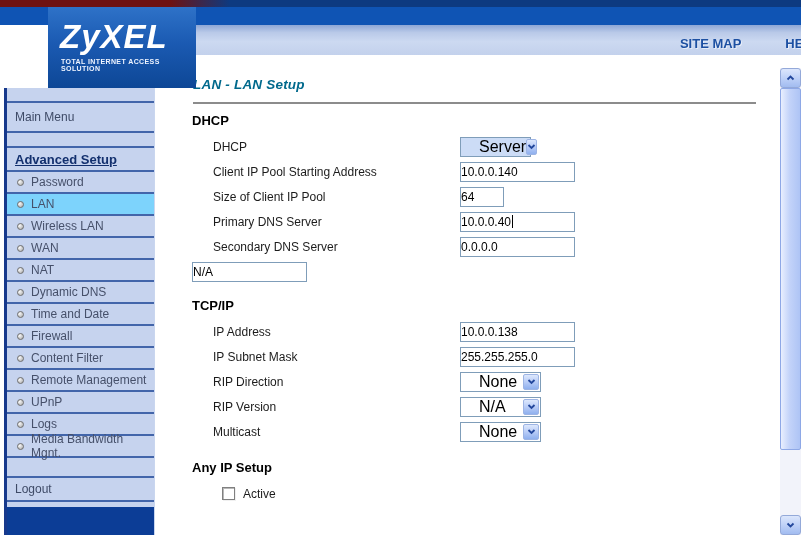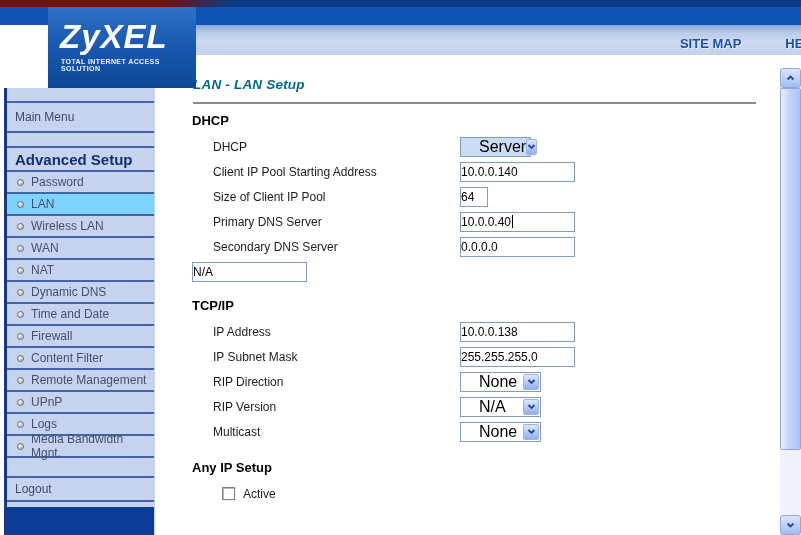--- a/index.html
+++ b/index.html
@@ -34,21 +34,21 @@
   #form-root { position:absolute; left:37px; top:58px; width:590px; }
 
   .section-heading { font-size:13px; font-weight:bold; color:#000; height:15px; margin-bottom:6px; }
   .section-heading.s1 { margin-top:14px; }
   .section-heading.s2 { margin-top:16px; }
   .form-row { display:flex; align-items:center; height:25px; }
   .flabel { width:268px; padding-left:21px; font-size:12px; color:#1c1c1c; }
 
   .text-input { width:115px; height:20px; border:1px solid var(--input-border); background:#fff;
     display:flex; align-items:center; font-size:12px; color:#000; cursor:text; }
-  .text-input.small { width:28px; }
+  .text-input.small { width:44px; }
   .caret { display:inline-block; width:1px; height:13px; background:#000; margin-left:1px; }
 
   .select { width:81px; height:20px; border:1px solid var(--input-border); background:#fff;
     display:flex; align-items:center; justify-content:space-between; padding-left:18px; font-size:16px; cursor:default; }
   .select.narrow { width:71px; }
   .select.focused { background:var(--select-focus); }
   .sel-btn { width:16px; height:16px; margin-right:1px; border:1px solid #9db4e4; border-radius:2px;
     background:linear-gradient(180deg,#dde8fd 0%, #b4c9f6 55%, #8fb0ee 100%);
     display:flex; align-items:center; justify-content:center; cursor:pointer; }
 
@@ -63,21 +63,21 @@
   .srow { border-bottom:2px solid var(--separator-blue); display:flex; align-items:center; background:var(--sidebar-blue); }
   .srow.selected { background:#7dd3fc; }
   .k-blank-sm { height:15px; }
   .k-blank-md { height:20px; }
   .k-header { height:30px; }
   .k-section { height:24px; }
   .k-item { height:22px; }
   .k-logout { height:24px; }
   .slabel { font-size:12px; color:#46506a; }
   .k-header .slabel, .k-logout .slabel { padding-left:8px; color:#3e4a66; }
-  .k-section .slabel { padding-left:8px; font-weight:bold; color:#13306e; font-size:15px; }
+  .k-section .slabel { padding-left:8px; font-weight:bold; color:#13306e; font-size:13px;text-decoration:underline; }
   .bullet { width:7px; height:7px; border-radius:50%; margin:0 7px 0 10px; flex:none;
     background:radial-gradient(circle at 30% 30%, #fafafa, #a8a8a8); border:1px solid #6e6e6e; }
   #sidebar-sliver { height:5px; }
   #sidebar-footer { height:28px; background:var(--footer-navy); }
 
   
   #scrollbar { position:absolute; left:780px; top:68px; width:21px; height:467px; background:#f2f3fa; z-index:7; }
   .scroll-btn { position:absolute; left:0; width:21px; height:20px; border:1px solid #94a9d9; border-radius:3px;
     background:linear-gradient(180deg,#dce6fc 0%, #bccff7 55%, #a2bcf0 100%);
     display:flex; align-items:center; justify-content:center; cursor:pointer; }

